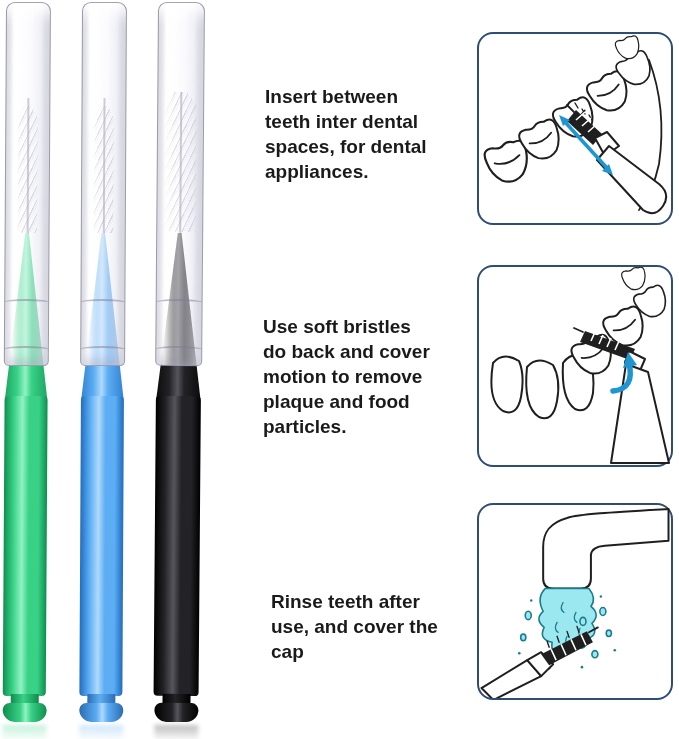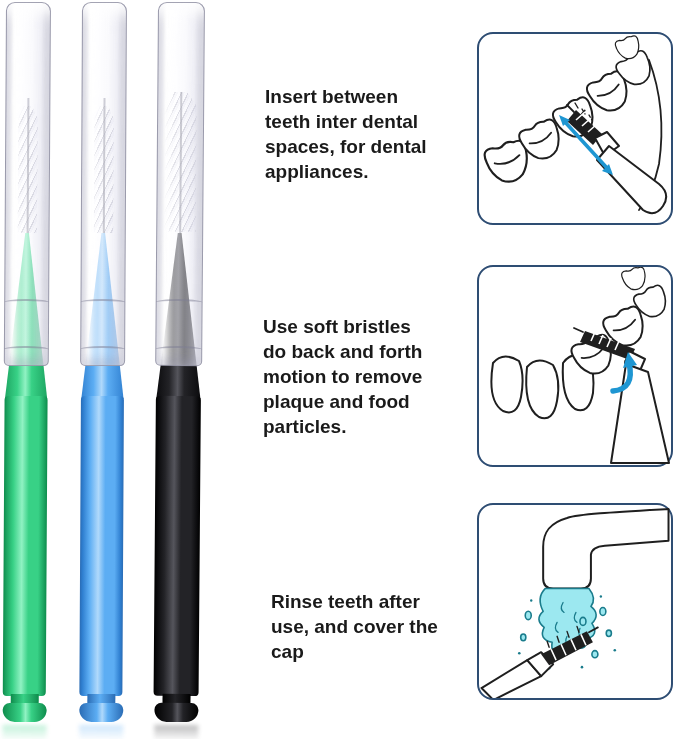--- a/index.html
+++ b/index.html
@@ -115,21 +115,21 @@
       <div class="ring ring1"></div>
       <div class="ring ring2"></div>
     </div>
   </div>
 
   <div class="inst inst1">Insert between
 teeth inter dental
 spaces, for dental
 appliances.</div>
   <div class="inst inst2">Use soft bristles
-do back and forth
+do back and cover
 motion to remove
 plaque and food
 particles.</div>
   <div class="inst inst3">Rinse teeth after
 use, and cover the
 cap</div>
 
   <div class="panel panel1">
     <svg viewBox="0 0 192 189">
       <path class="ln" d="M170,26 Q188,74 180,130 Q174,158 160,176"></path>

